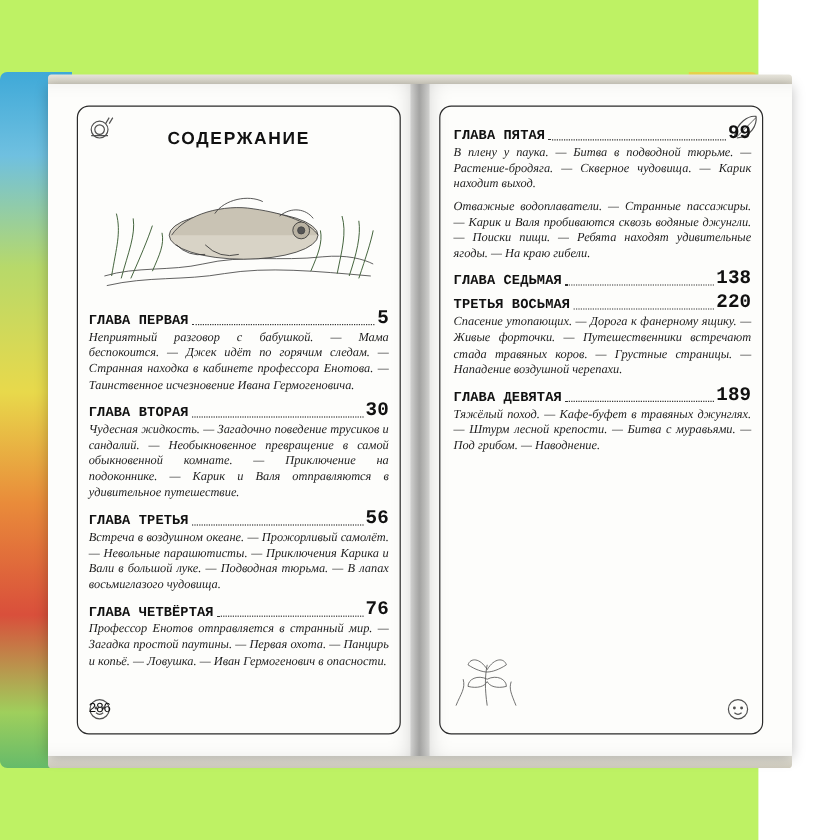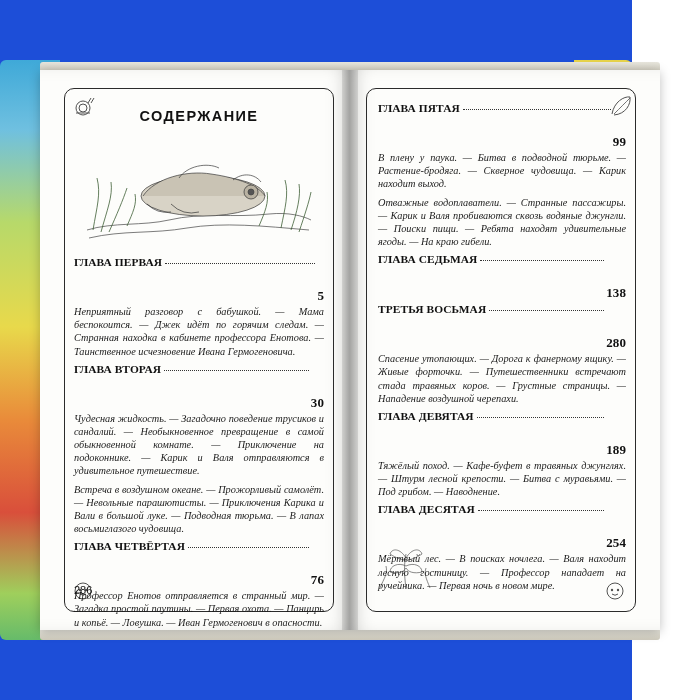--- a/index.html
+++ b/index.html
@@ -10,21 +10,21 @@
     width: 700px;
     height: 700px;
     background: #ffffff;
     font-family: "Liberation Serif", serif;
     overflow: hidden;
   }
   .scene {
     position: relative;
     width: 632px;
     height: 700px;
-    background: #1d4ed8;
+    background: #bef264;
   }
   
   .cover-left {
     position: absolute;
     left: 0; top: 60px;
     width: 60px; height: 580px;
     background: linear-gradient(180deg,#3fa9d8 0%, #6fc0e0 12%, #b7d96a 28%, #e8d94b 46%, #e98b3a 62%, #d94f3b 78%, #9fcf5c 92%, #66bb6a 100%);
     border-radius: 6px 0 0 6px;
   }
   .cover-right {
@@ -100,35 +100,35 @@
     position: relative;
     width: 232px;
     height: 112px;
     margin: 0 auto 10px auto;
   }
   .illus svg { display: block; }
 
   .entry { margin-bottom: 2px; }
   .ch-line {
     display: flex;
-    align-items: flex-start;
-    font-family: Liberation Serif, serif;
+    align-items: flex-end;
+    font-family: Liberation Mono, monospace;
     font-weight: bold;
     font-size: 11.4px;
     color: #111;
     letter-spacing: 0.1px;
   }
   .ch-name { white-space: nowrap; }
   .dots {
     flex: 1 1 auto;
     border-bottom: 1.5px dotted #333;
     margin: 0 2px 3px 3px;
     height: 7px;
   }
-  .ch-page { white-space: nowrap; font-size: 13px; margin-top: 32px; }
+  .ch-page { white-space: nowrap; font-size: 16px; }
   .ch-desc {
     font-family: "Liberation Serif", serif;
     font-style: italic;
     font-size: 10.3px;
     line-height: 1.28;
     color: #1b1b1b;
     text-align: justify;
     margin: 1px 0 5px 0;
   }
 
@@ -232,20 +232,25 @@
           <div class="entry">
             <div class="ch-line">
               <span class="ch-name">ГЛАВА ВТОРАЯ</span>
               <span class="dots"></span>
               <span class="ch-page">30</span>
             </div>
             <div class="ch-desc">Чудесная жидкость. — Загадочно поведение трусиков и сандалий. — Необыкновенное превращение в самой обыкновенной комнате. — Приключение на подоконнике. — Карик и Валя отправляются в удивительное путешествие.</div>
           </div>
 
           <div class="entry">
+            <div class="ch-line">
+              <span class="ch-name">ГЛАВА ТРЕТЬЯ</span>
+              <span class="dots"></span>
+              <span class="ch-page">56</span>
+            </div>
             <div class="ch-desc">Встреча в воздушном океане. — Прожорливый самолёт. — Невольные парашютисты. — Приключения Карика и Вали в большой луке. — Подводная тюрьма. — В лапах восьмиглазого чудовища.</div>
           </div>
 
           <div class="entry">
             <div class="ch-line">
               <span class="ch-name">ГЛАВА ЧЕТВЁРТАЯ</span>
               <span class="dots"></span>
               <span class="ch-page">76</span>
             </div>
             <div class="ch-desc">Профессор Енотов отправляется в странный мир. — Загадка простой паутины. — Первая охота. — Панцирь и копьё. — Ловушка. — Иван Гермогенович в опасности.</div>
@@ -304,42 +309,34 @@
               <span class="ch-name">ГЛАВА СЕДЬМАЯ</span>
               <span class="dots"></span>
               <span class="ch-page">138</span>
             </div>
           </div>
 
           <div class="entry">
             <div class="ch-line">
               <span class="ch-name">ТРЕТЬЯ ВОСЬМАЯ</span>
               <span class="dots"></span>
-              <span class="ch-page">280</span>
+              <span class="ch-page">220</span>
             </div>
             <div class="ch-desc">Спасение утопающих. — Дорога к фанерному ящику. — Живые форточки. — Путешественники встречают стада травяных коров. — Грустные страницы. — Нападение воздушной черепахи.</div>
           </div>
 
           <div class="entry">
             <div class="ch-line">
               <span class="ch-name">ГЛАВА ДЕВЯТАЯ</span>
               <span class="dots"></span>
               <span class="ch-page">189</span>
             </div>
             <div class="ch-desc">Тяжёлый поход. — Кафе-буфет в травяных джунглях. — Штурм лесной крепости. — Битва с муравьями. — Под грибом. — Наводнение.</div>
           </div>
 
-          <div class="entry">
-            <div class="ch-line">
-              <span class="ch-name">ГЛАВА ДЕСЯТАЯ</span>
-              <span class="dots"></span>
-              <span class="ch-page">254</span>
-            </div>
-            <div class="ch-desc">Мёртвый лес. — В поисках ночлега. — Валя находит лесную гостиницу. — Профессор нападает на ручейника. — Первая ночь в новом мире.</div>
-          </div>
 
         </div>
       </div>
     </div>
 
     <div class="gutter"></div>
   </div>
 </div>
 
 </body></html>

